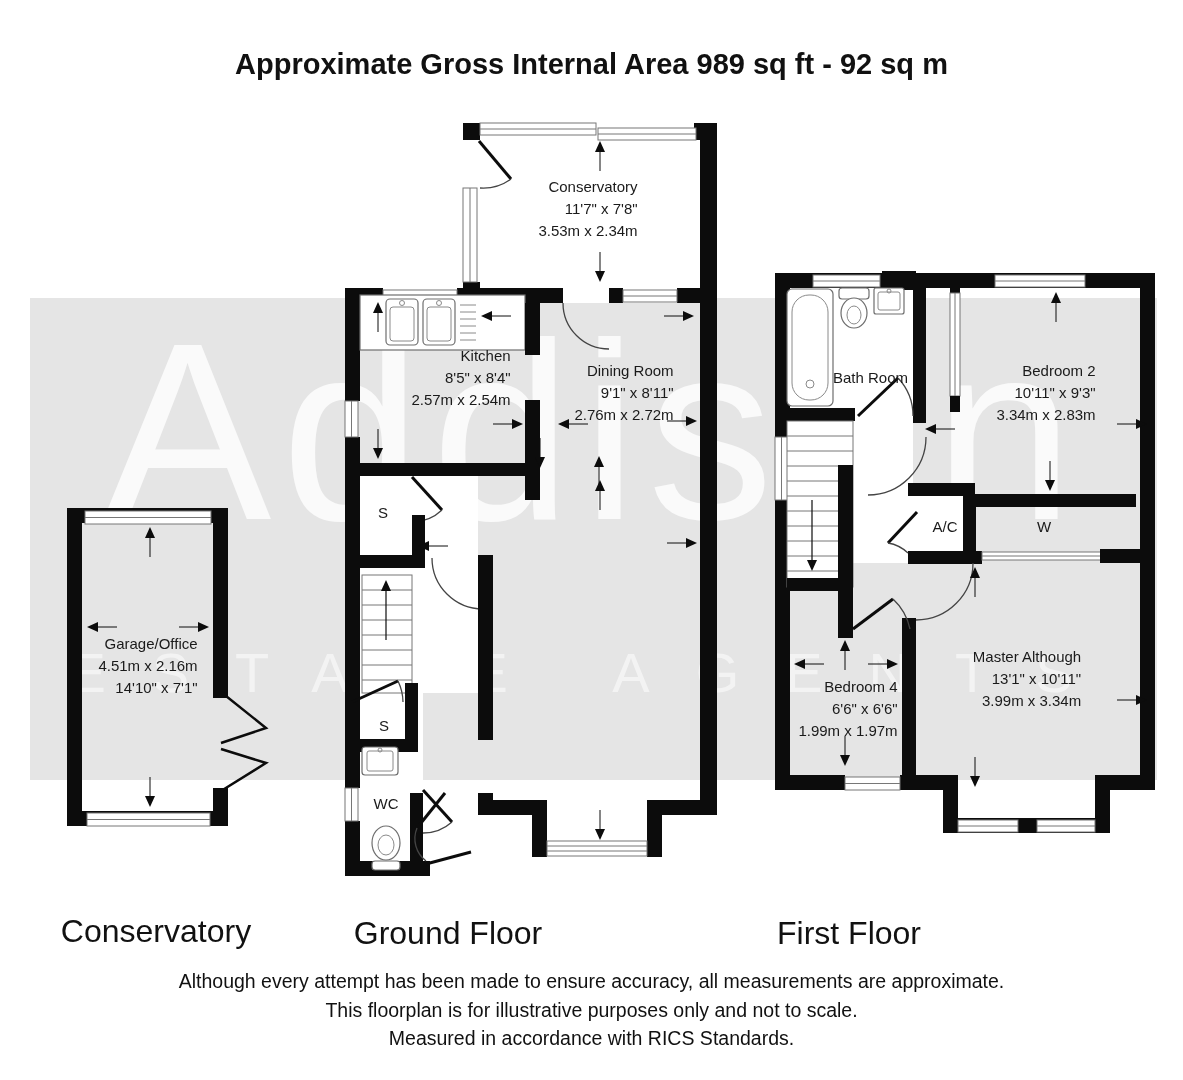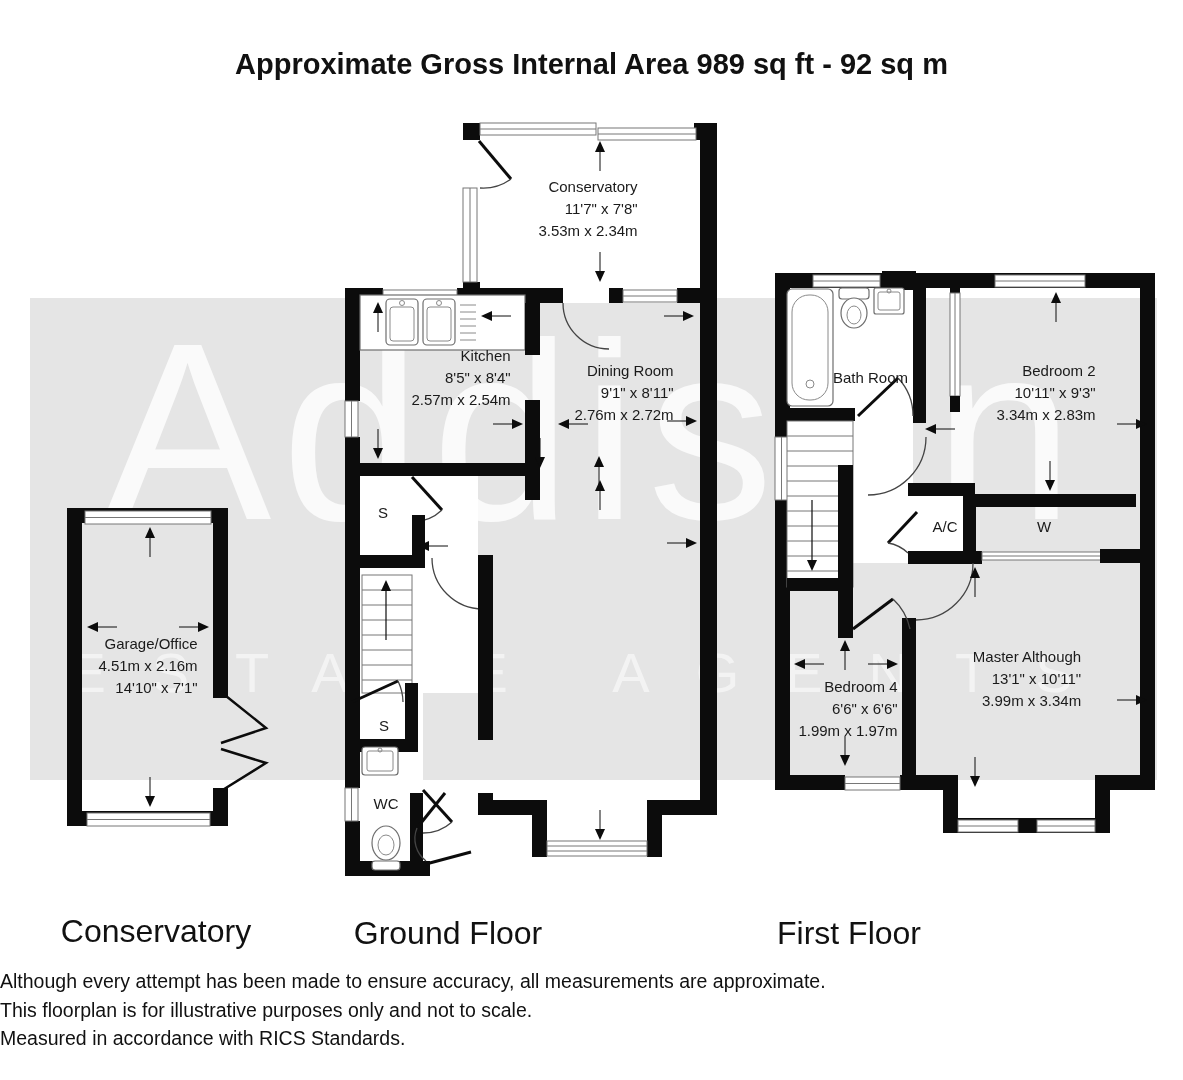--- a/index.html
+++ b/index.html
@@ -14,21 +14,21 @@
         font-size:56px;letter-spacing:46px;color:rgba(255,255,255,0.55);
         white-space:nowrap;}
   svg.plan{position:absolute;left:0;top:0;}
   .title{position:absolute;top:48px;left:0;width:100%;text-align:center;
         font-size:29px;font-weight:bold;color:#111;}
   .rlabel{position:absolute;transform:translateX(-50%);text-align:right;
         font-size:15px;line-height:22px;color:#1a1a1a;white-space:nowrap;}
   .rlabel.wrap{white-space:normal;width:88px;line-height:23px;margin-top:36px;}
   .floor-label{position:absolute;transform:translateX(-50%);font-size:32px;
         color:#111;white-space:nowrap;}
-  .footer{position:absolute;top:967px;left:0;width:100%;text-align:left;
+  .footer{position:absolute;top:967px;left:0;width:100%;text-align:center;
         font-size:19.5px;line-height:28.5px;color:#111;}
   .wall{fill:#0c0c0c;}
   .win{fill:#ffffff;stroke:#777;stroke-width:1;}
   .winline{stroke:#777;stroke-width:1;}
   .underlay{fill:#ffffff;}
   .fix{fill:#ffffff;stroke:#6e6e6e;stroke-width:1.2;}
   .fix2{fill:none;stroke:#8a8a8a;stroke-width:1;}
   .arc{fill:none;stroke:#444;stroke-width:1.3;}
   .leaf{stroke:#0c0c0c;stroke-width:3;fill:none;}
   .stair{fill:#ffffff;stroke:#777;stroke-width:1;}

